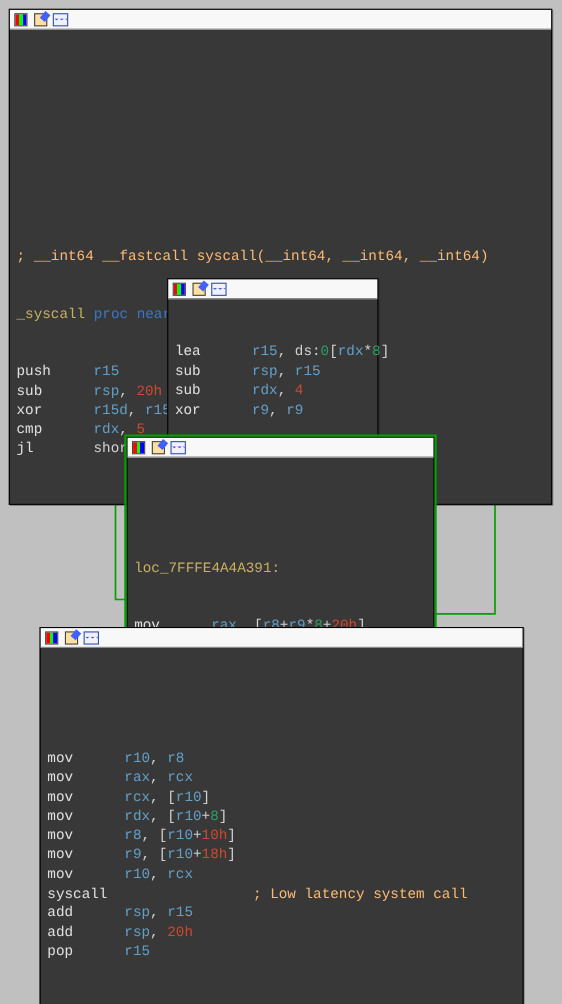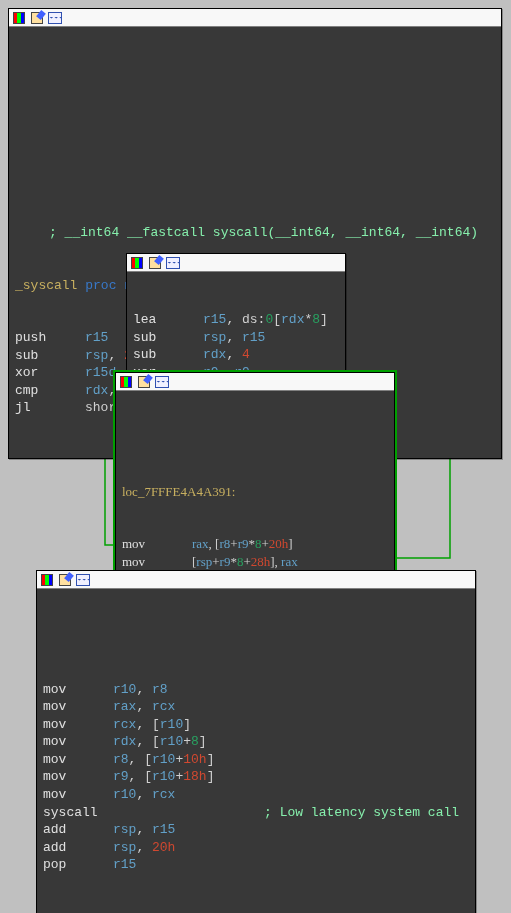--- a/index.html
+++ b/index.html
@@ -77,21 +77,21 @@
     color: #d0d0d0;
     line-height: 1.35;
     white-space: pre;
   }
   .blank { height: 1.35em; }
   .mnem { color: #e0e0e0; display:inline-block; width: 70px; }
   .reg  { color: #62a0c8; }
   .num  { color: #28a060; }
   .num-red { color: #d04830; }
   .label { color: #c8b060; text-align: right; }
-  .comment { color: #86efac; margin-left: 34px; }
+  .comment { color: #fdba74; }
   .keyword { color: #3878c8; }
   .punct { color: #d0d0d0; }
 
   svg.edges {
     position: absolute;
     top: 0; left: 0;
     width: 511px;
     height: 913px;
     pointer-events: none;
   }
@@ -138,38 +138,38 @@
   <div class="code">
     <div class="blank"></div>
     <div class="blank"></div>
     <div class="blank"></div>
     <div><span class="comment">; __int64 __fastcall syscall(__int64, __int64, __int64)</span></div>
     <div><span class="label">_syscall</span> <span class="keyword">proc near</span></div>
     <div id="n1-lines"><div><span class="mnem">push</span><span class="reg">r15</span></div><div><span class="mnem">sub</span><span class="reg">rsp</span><span class="punct">, </span><span class="num-red">20h</span></div><div><span class="mnem">xor</span><span class="reg">r15d</span><span class="punct">, </span><span class="reg">r15d</span></div><div><span class="mnem">cmp</span><span class="reg">rdx</span><span class="punct">, </span><span class="num-red">5</span></div><div><span class="mnem">jl</span><span class="punct">short </span><span class="label">loc_7FFFE4A4A3A3</span></div></div>
   </div>
 </div>
 
-<div class="node" style="left:126px; top:253px; width:220px;">
+<div class="node" style="left:152px; top:253px; width:192px;">
   <div class="titlebar">
     <span class="tb-icon">
         <span class="icon-colors"></span>
       </span>
     <span class="tb-icon">
         <span class="icon-edit"></span>
       </span>
     <span class="tb-icon">
         <span class="icon-wave"></span>
       </span>
   </div>
   <div class="code">
     <div id="n2-lines"><div><span class="mnem">lea</span><span class="reg">r15</span><span class="punct">, ds:</span><span class="num">0</span><span class="punct">[</span><span class="reg">rdx</span><span class="punct">*</span><span class="num">8</span><span class="punct">]</span></div><div><span class="mnem">sub</span><span class="reg">rsp</span><span class="punct">, </span><span class="reg">r15</span></div><div><span class="mnem">sub</span><span class="reg">rdx</span><span class="punct">, </span><span class="num-red">4</span></div><div><span class="mnem">xor</span><span class="reg">r9</span><span class="punct">, </span><span class="reg">r9</span></div></div>
   </div>
 </div>
 
-<div class="node selected" style="left:115px; top:372px; width:280px;font-family:Liberation Serif, serif;">
+<div class="node selected" style="left:115px; top:397px; width:280px;">
   <div class="titlebar">
     <span class="tb-icon">
         <span class="icon-colors"></span>
       </span>
     <span class="tb-icon">
         <span class="icon-edit"></span>
       </span>
     <span class="tb-icon">
         <span class="icon-wave"></span>
       </span>

